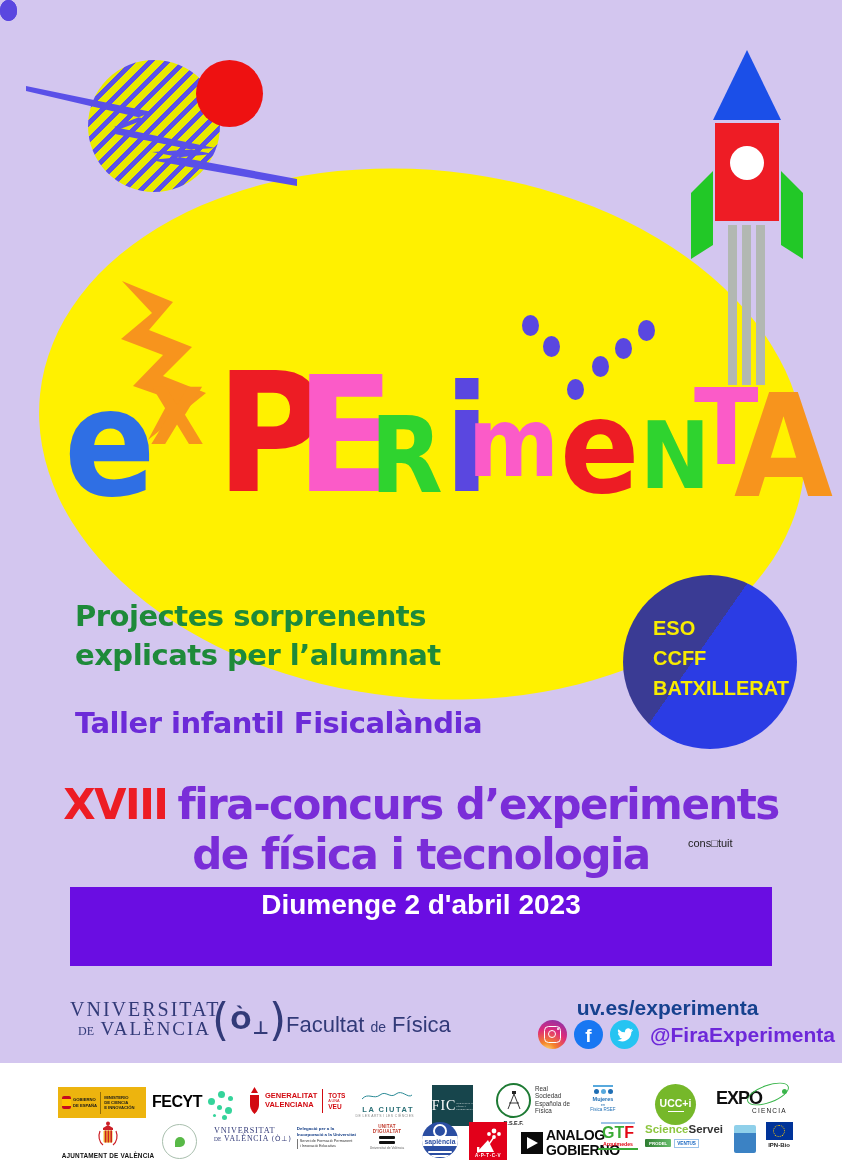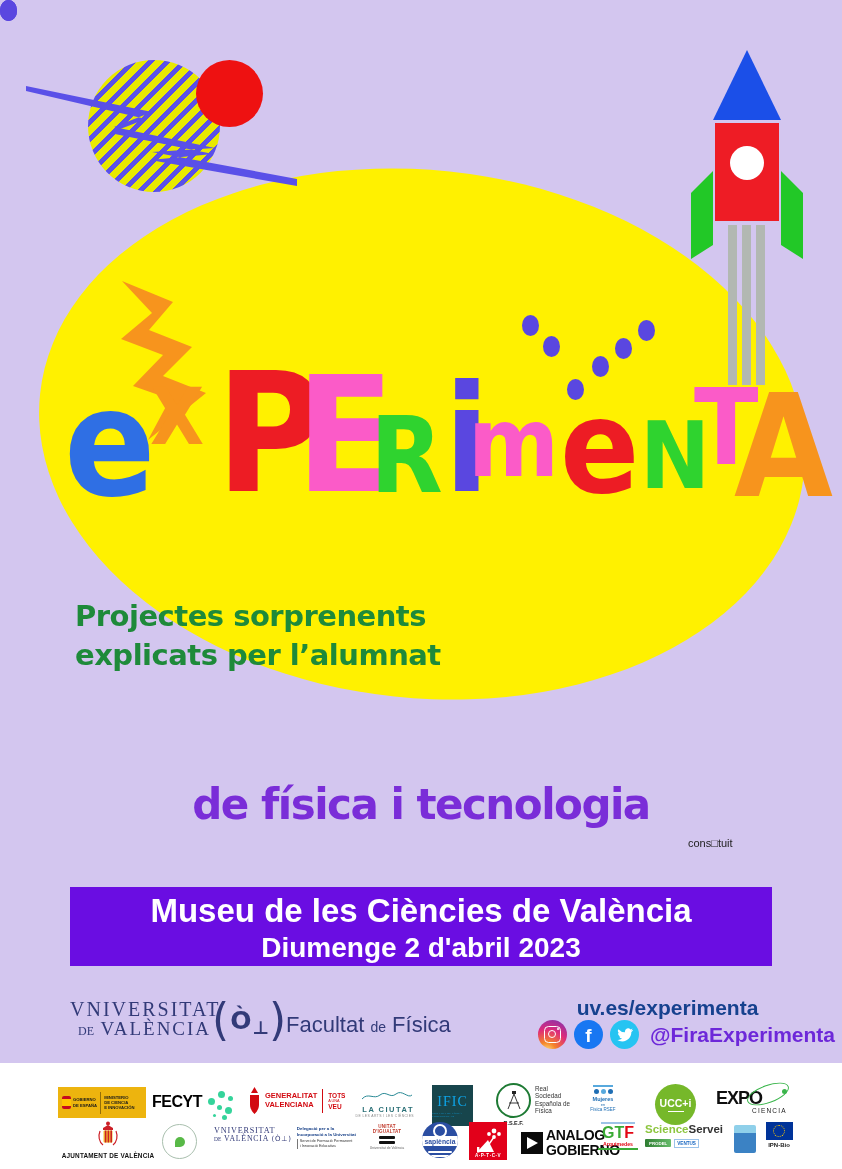--- a/index.html
+++ b/index.html
@@ -51,21 +51,21 @@
 
   .badge{left:623px;top:575px;width:174px;height:174px;border-radius:50%;
          background:linear-gradient(125deg,#3a3b94 44%,#2b3ce4 44%);
          font-family:"Liberation Sans",sans-serif;}
   .badge-lines{position:absolute;left:30px;top:38px;color:#f8ec00;font-weight:bold;
          font-size:20px;line-height:1.5;}
 
   .headline{left:0;top:784px;width:842px;text-align:center;
             font-weight:bold;color:#7a2dd8;letter-spacing:-1.5px;line-height:1.0;}
   .hl1{font-size:42px;}
-  .hl2{font-size:42px;margin-top:0;}
+  .hl2{font-size:42px;margin-top:8px;}
   .edition{color:#ed1c24;margin-right:10px;}
   .note{left:688px;top:837px;font-size:11px;color:#222;letter-spacing:0;
         font-family:"Liberation Sans",sans-serif;}
 
   .banner{left:70px;top:887px;width:702px;height:79px;background:#6a0de2;color:#fff;
           text-align:center;font-family:"Liberation Sans",sans-serif;font-weight:bold;}
   .banner-l1{font-size:33px;margin-top:5px;}
   .banner-l2{font-size:28px;margin-top:2px;}
 
   
@@ -114,22 +114,22 @@
   .gva{left:247px;top:23px;display:flex;align-items:center;gap:3px;color:#d20a11;}
   .gva-txt{font-size:7.5px;font-weight:bold;line-height:1.15;}
   .gva-div{width:1px;height:24px;background:#d20a11;margin:0 2px;}
   .gva-m1,.gva-m3{font-size:6.5px;font-weight:800;line-height:1.1;}
   .gva-m2{font-size:3.8px;line-height:1.2;}
 
   .ciutat{left:352px;top:24px;width:62px;text-align:right;}
   .ciutat-title{font-size:7.5px;font-weight:bold;letter-spacing:1.5px;color:#2a6f76;}
   .ciutat-sub{font-size:3.4px;letter-spacing:.4px;color:#888;}
 
-  .ific{left:432px;top:22px;width:41px;height:41px;background:#17454c;display:flex;flex-direction:column;
-        align-items:center;justify-content:center;color:#0ea5e9;font-family:"Liberation Serif",serif;}
+  .ific{left:432px;top:22px;width:41px;height:41px;background:#17454c;display:flex;flex-direction:row;
+        align-items:center;justify-content:center;color:#ffffff;font-family:"Liberation Serif",serif;}
   .ific-label{font-size:14px;letter-spacing:1px;}
   .ific-sub{font-size:2.8px;letter-spacing:.2px;margin-top:2px;}
 
   .rsef{left:496px;top:20px;display:flex;gap:4px;}
   .rsef-circle{width:31px;height:31px;border-radius:50%;border:2px solid #1e7a34;background:#fff;
         display:flex;align-items:center;justify-content:center;}
   .rsef-abbr{font-size:5.5px;color:#222;text-align:center;margin-top:2px;font-weight:bold;}
   .rsef-name{font-size:6.3px;color:#333;line-height:1.18;margin-top:2px;}
 
   .mujeres{left:588px;top:22px;width:30px;text-align:center;}
@@ -263,29 +263,39 @@
   <span class="lt lt6">m</span>
   <span class="lt lt7">e</span>
   <span class="lt lt8">N</span>
   <span class="lt lt9">T</span>
   <span class="lt lt10">A</span>
 
   <div class="abs tagline">
     <div>Projectes sorprenents</div>
     <div>explicats per l’alumnat</div>
   </div>
-
+  <div class="abs workshop">Taller infantil Fisicalàndia</div>
+
+  <div class="abs badge">
+    <div class="badge-lines">
+      <div>ESO</div>
+      <div>CCFF</div>
+      <div>BATXILLERAT</div>
+    </div>
+  </div>
 
   <div class="abs headline">
+    <div class="hl1">
+      <span class="edition">XVIII</span><span>fira-concurs d’experiments</span>
+    </div>
     <div class="hl2">de física i tecnologia</div>
   </div>
   <div class="abs note">cons□tuit</div>
 
   <div class="abs banner">
-    <div class="banner-l1">Museu de les Ciències de València</div>
     <div class="banner-l2">Diumenge 2 d'abril 2023</div>
   </div>
 
   <div class="abs uv-logo">
     <div class="uv-l1">VNIVERSITAT</div>
     <div class="uv-l2"><span class="uv-de">DE</span> <span>VALÈNCIA</span></div>
   </div>
   <div class="abs fac-glyph">
     <span class="bkt">(</span>
     <span class="pend">Ò</span>

